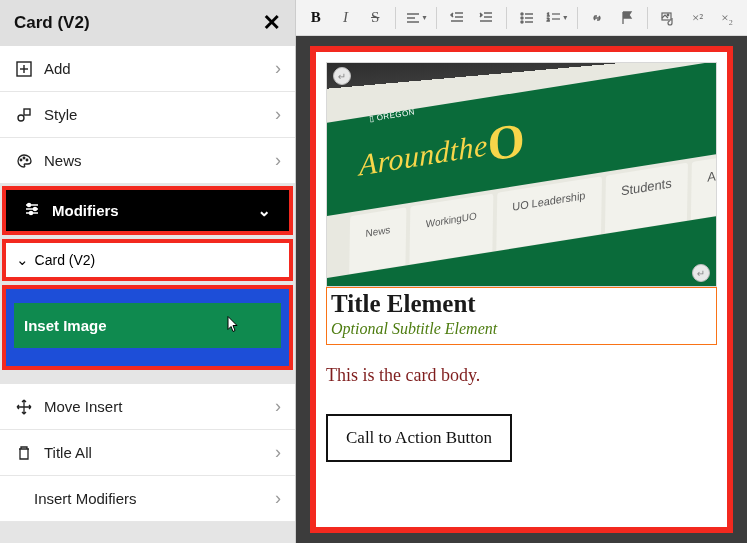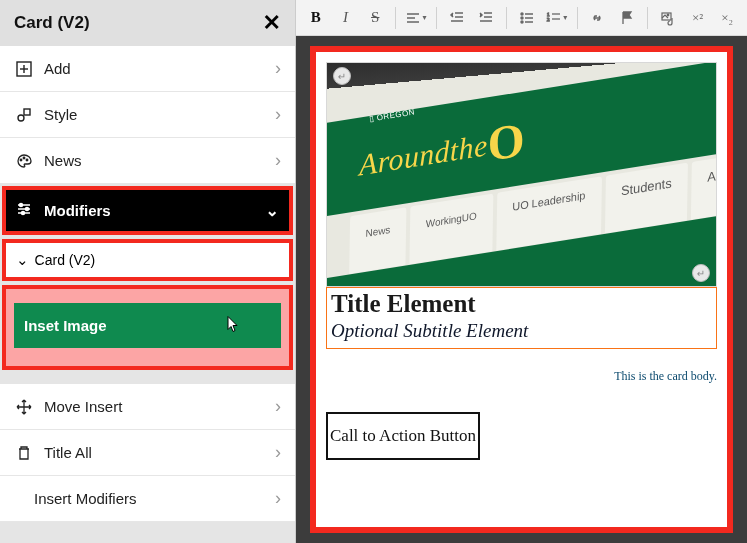--- a/index.html
+++ b/index.html
@@ -70,21 +70,21 @@
     border: 4px solid #f3291f;
     display: flex;
     flex-direction: column;
     margin: 2px;
   }
   .modifiers-row {
     background: #000;
     color: #fff;
     display: flex;
     align-items: center;
-    padding: 11px 10px;
+    padding: 11px 18px;
     font-size: 15px;
     font-weight: 600;
   }
   .modifiers-row .icon {
     width: 20px;
     margin-right: 8px;
   }
   .modifiers-row .label { flex:1; }
   .modifiers-row .chev { color:#fff; font-size:16px; }
   .cardv2-row {
@@ -93,21 +93,21 @@
     display: flex;
     align-items: center;
     padding: 8px 10px;
     font-size: 14px;
   }
   .cardv2-row .chev-left {
     margin-right: 6px;
     font-size: 15px;
   }
   .black-block {
-    background: #fca5a5;
+    background: #1d4ed8;
     padding: 14px 8px 18px 8px;
   }
   .inset-image-btn {
     background: #0f8a4f;
     color: #fff;
     padding: 14px 10px;
     font-size: 15px;
     font-weight: 600;
     display: flex;
     align-items: center;
@@ -267,37 +267,36 @@
     padding: 2px 4px 6px 4px;
   }
   .card-title {
     font-family: Georgia, 'Times New Roman', serif;
     font-size: 25px;
     font-weight: 700;
     color: #1a1a1a;
   }
   .card-subtitle {
     font-family: Georgia, 'Times New Roman', serif;
-    font-size: 19px;
+    font-size: 16px;
     font-style: italic;
-    color: #0f172a;
+    color: #4d7c0f;
     margin-top: 2px;
   }
   .card-body {
     margin-top: 20px;
     font-family: Georgia, serif;
-    font-size: 12px;
-    color: #0c4a6e;
-    text-align: right;
+    font-size: 18px;
+    color: #7f1d1d;
   }
   .cta-btn {
     display: inline-block;
     margin-top: 28px;
     border: 2px solid #111;
-    padding: 12px 2px;
+    padding: 12px 18px;
     font-family: Georgia, 'Times New Roman', serif;
     font-size: 17px;
     color: #111;
     cursor: pointer;
   }
 </style>
 </head>
 <body>
 
 <div class="main-wrap">

